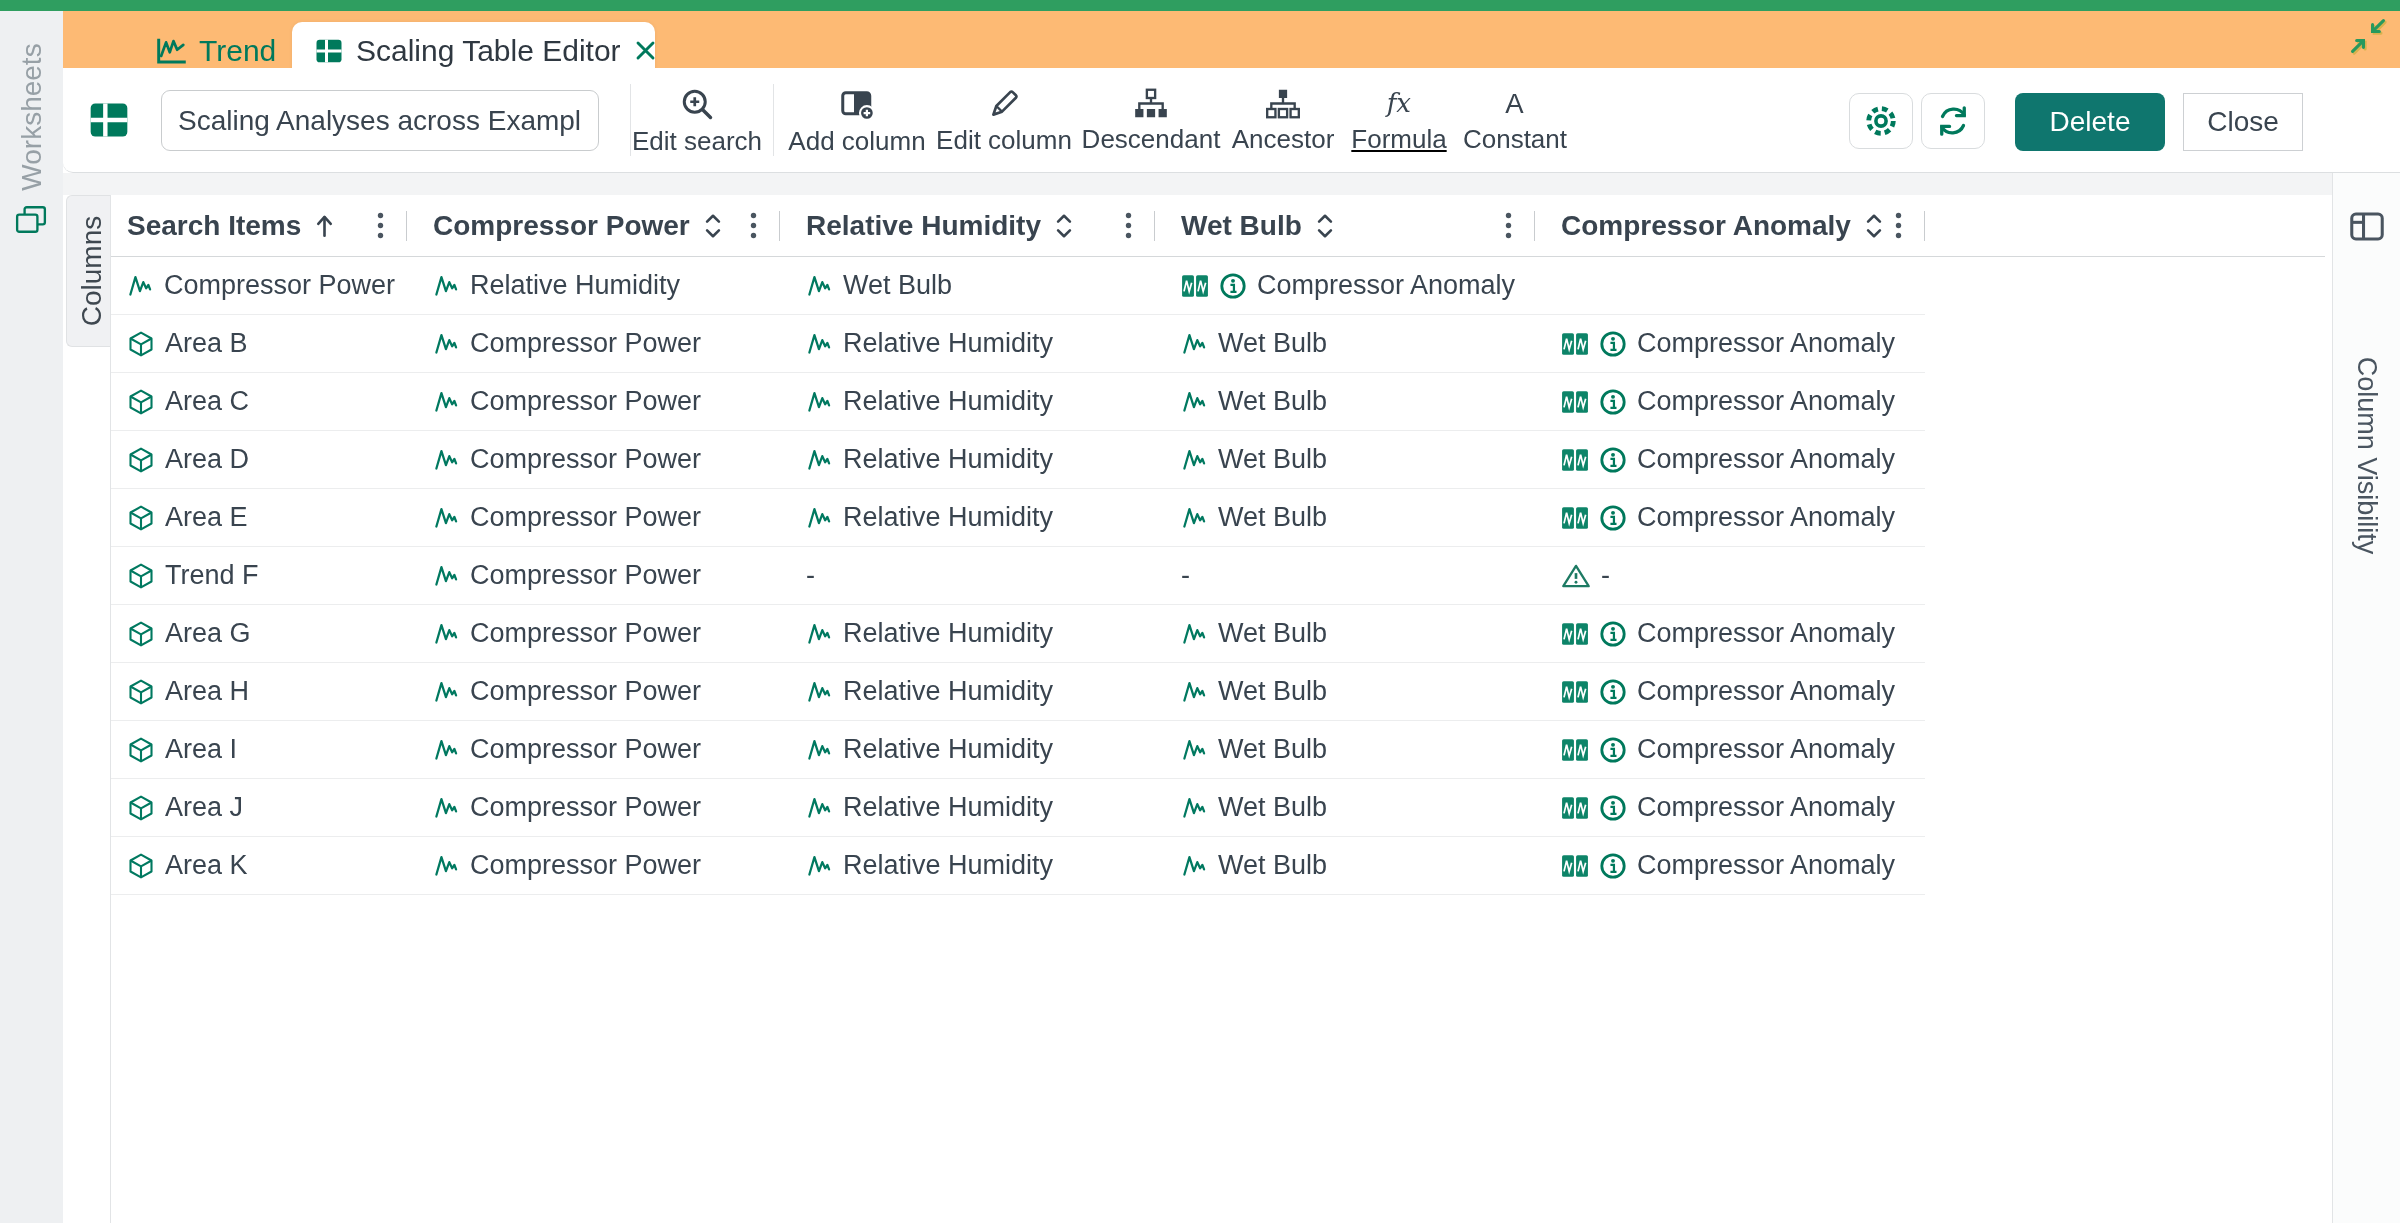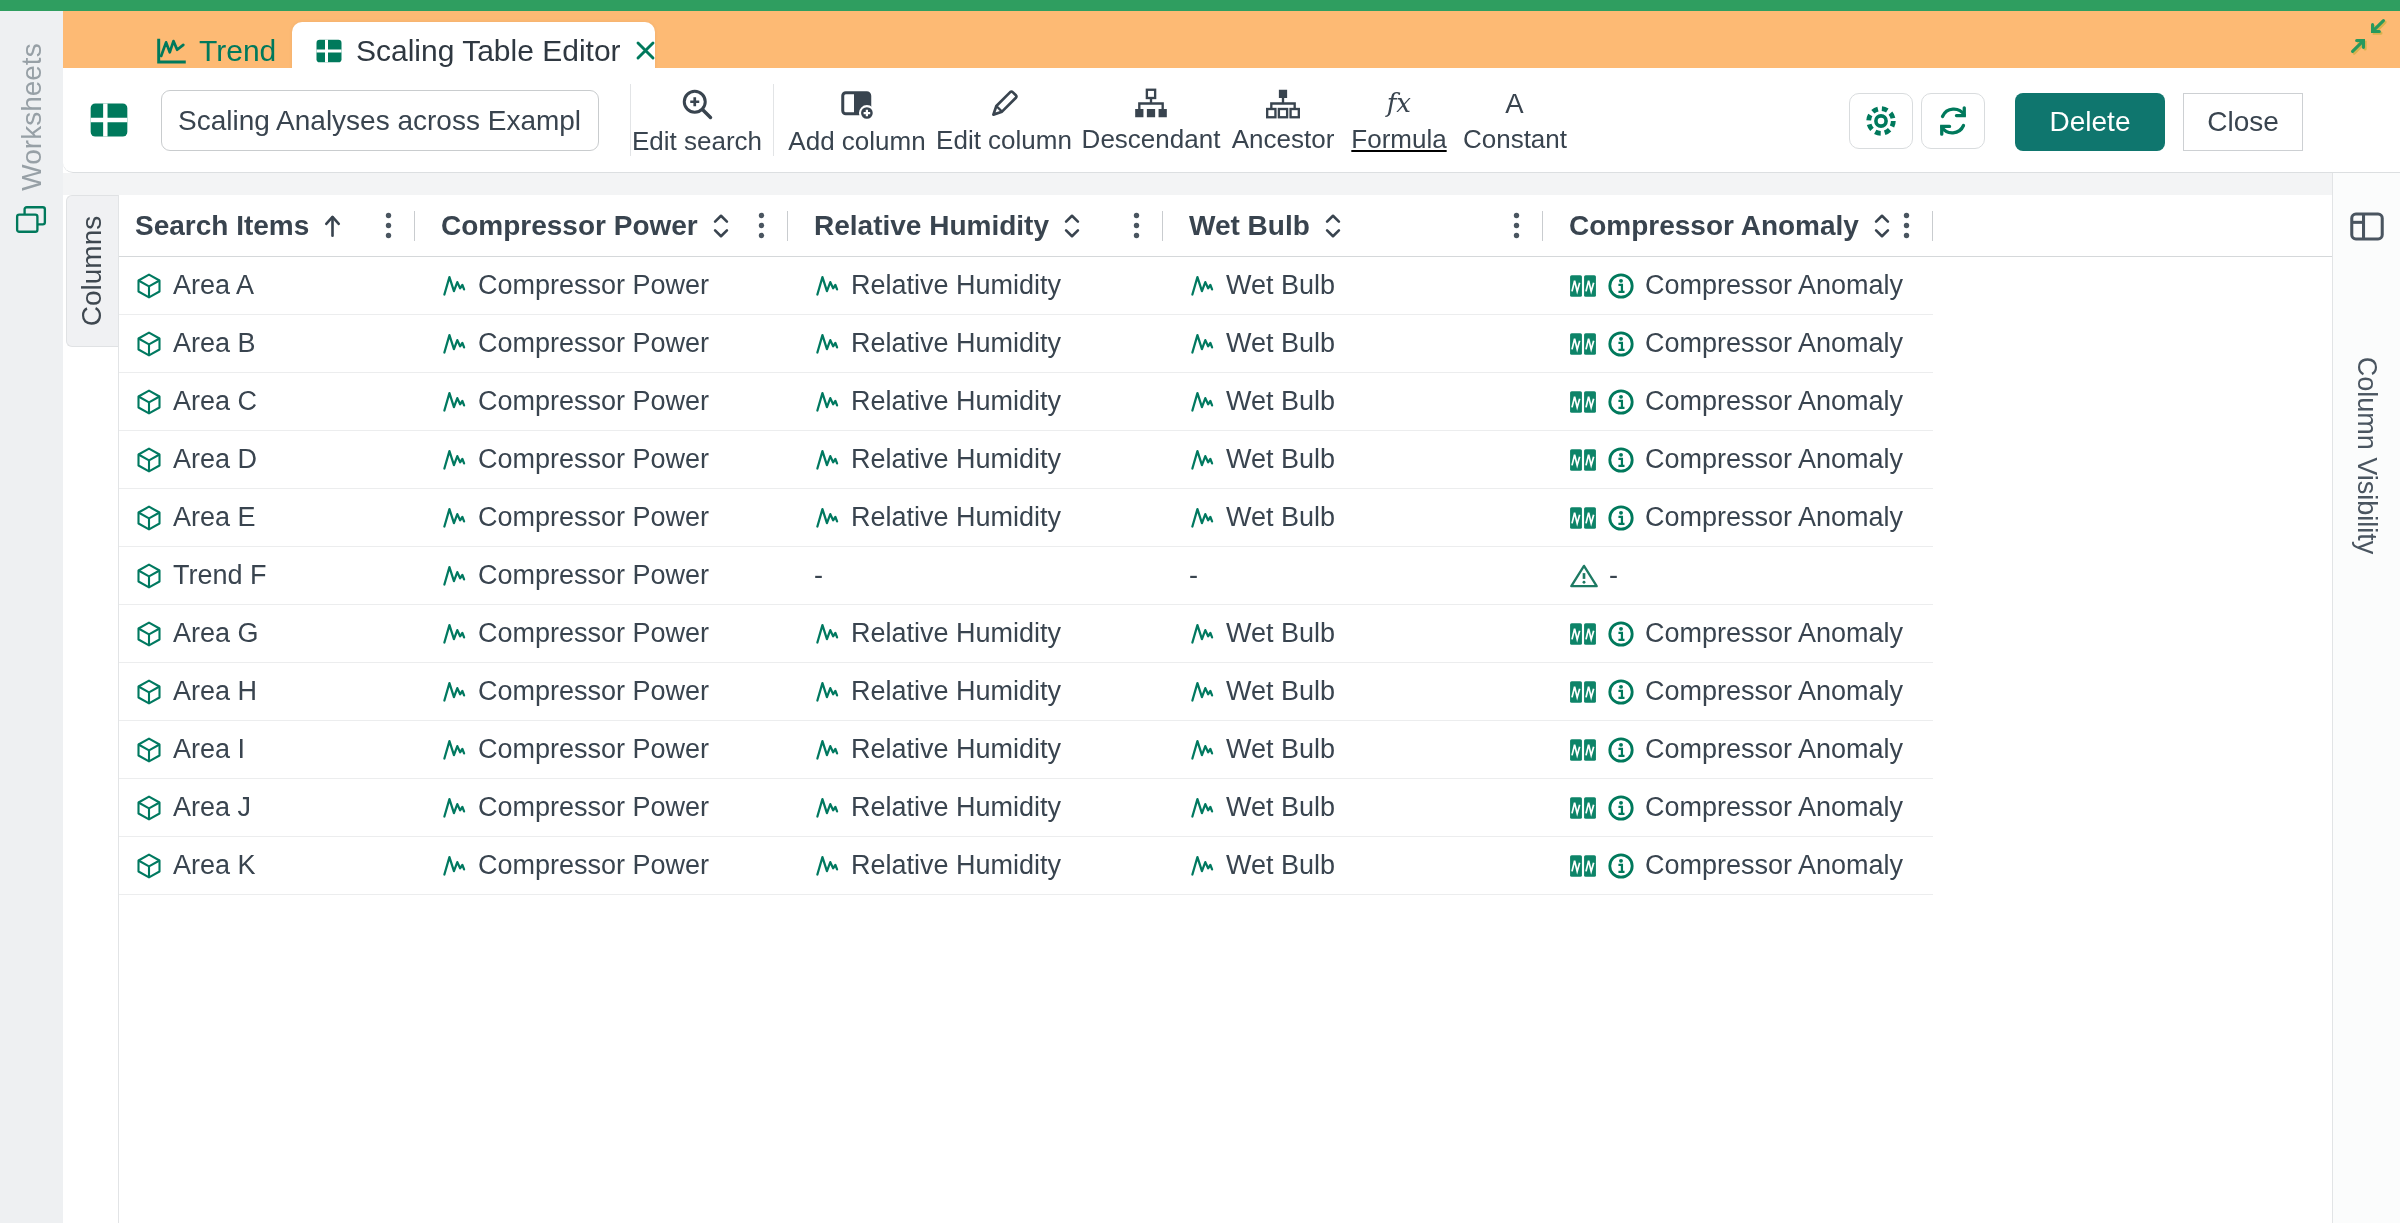--- a/index.html
+++ b/index.html
@@ -33,21 +33,21 @@
   .tbtn .tlabel { font-size:26px; color:#39444f; white-space:nowrap; }
   .iconbtn { position:absolute; top:25px; height:56px; background:#ffffff; border:1px solid #d9dcde; border-radius:10px; display:flex; align-items:center; justify-content:center; cursor:pointer; }
   .btn-gear { left:1786px; width:64px; }
   .btn-refresh { left:1858px; width:64px; }
   .btn-delete { position:absolute; left:1952px; top:25px; width:150px; height:58px; background:#0f766e; border:none; border-radius:8px; color:#ffffff; font-family:inherit; font-size:28px; cursor:pointer; }
   .btn-close { position:absolute; left:2120px; top:25px; width:120px; height:58px; background:#ffffff; border:1px solid #cdd0d3; border-radius:0; color:#39444f; font-family:inherit; font-size:28px; cursor:pointer; }
 
   .gap-strip { position:absolute; left:63px; top:173px; width:2337px; height:22px; background:#f3f4f5; }
   .columns-tab { position:absolute; left:66px; top:195px; width:52px; height:152px; background:#f0f1f3; border:1px solid #e0e2e4; border-right:none; border-radius:6px 0 0 6px; cursor:pointer; }
 
-  .table-panel { position:absolute; left:118px; top:195px; width:2214px; height:1028px; background:#ffffff; border-left:1px solid #e2e4e6; }
+  .table-panel { position:absolute; left:110px; top:195px; width:2214px; height:1028px; background:#ffffff; border-left:1px solid #e2e4e6; }
   .thead { display:grid; grid-template-columns:296px 373px 375px 380px 390px; height:62px; border-bottom:1px solid #d5d8da; width:2214px; }
   .hcell { position:relative; display:flex; align-items:center; padding-left:26px; }
   .hcell:first-child { padding-left:16px; }
   .hcell::after { content:""; position:absolute; right:0; top:16px; width:1px; height:30px; background:#c9cccf; }
   .hcell .htitle { font-size:28px; font-weight:700; color:#39444f; white-space:nowrap; }
   .hcell .sort { margin-left:12px; display:flex; align-items:center; cursor:pointer; }
   .hcell .spacer { flex:1; }
   .hcell .kebab { margin-right:22px; display:flex; align-items:center; cursor:pointer; }
   .tbody { width:1814px; }
   .trow { display:grid; grid-template-columns:296px 373px 375px 380px 390px; height:58px; border-bottom:1px solid #ecedee; cursor:pointer; }
@@ -338,29 +338,20 @@
                 <circle cx="4" cy="22" r="2.4" fill="#4a5560"></circle>
               </svg>
             </span>
           </span>
         </div>
       </div>
     <div class="tbody" id="table-body">
         <div class="trow">
           <div class="tcell">
             <span class="icn">
-              <svg viewBox="0 0 24 24" width="28" height="28" fill="none" stroke="#007960" stroke-width="1.8" stroke-linejoin="round">
-                <path d="M12 2.3 L21 7.3 V16.7 L12 21.7 L3 16.7 V7.3 Z"></path>
-                <path d="M3 7.3 L12 12.3 L21 7.3 M12 12.3 V21.7"></path>
-              </svg>
-            </span>
-            <span class="ctext">Area A</span>
-          </div>
-          <div class="tcell">
-            <span class="icn">
               <svg viewBox="0 0 24 24" width="27" height="27" fill="none" stroke="#007960" stroke-width="2" stroke-linejoin="round" stroke-linecap="round">
                 <polyline points="3,20 7.5,4.5 11.5,17 14.5,9 17,14.5 19,11.5 20.5,15.5"></polyline>
               </svg>
             </span>
             <span class="ctext">Compressor Power</span>
           </div>
           <div class="tcell">
             <span class="icn">
               <svg viewBox="0 0 24 24" width="27" height="27" fill="none" stroke="#007960" stroke-width="2" stroke-linejoin="round" stroke-linecap="round">
                 <polyline points="3,20 7.5,4.5 11.5,17 14.5,9 17,14.5 19,11.5 20.5,15.5"></polyline>

